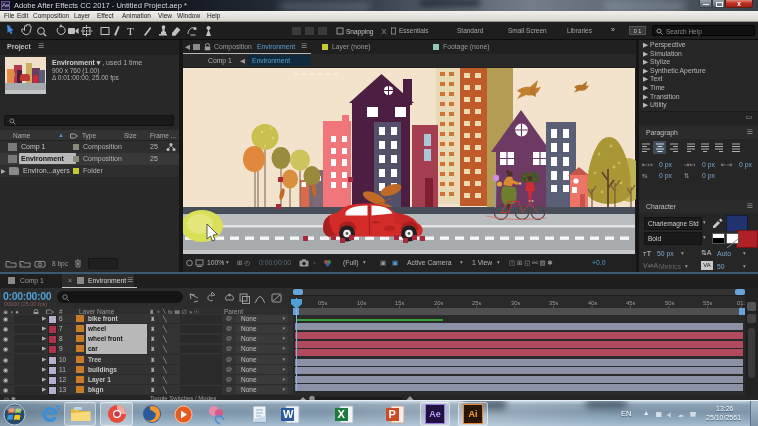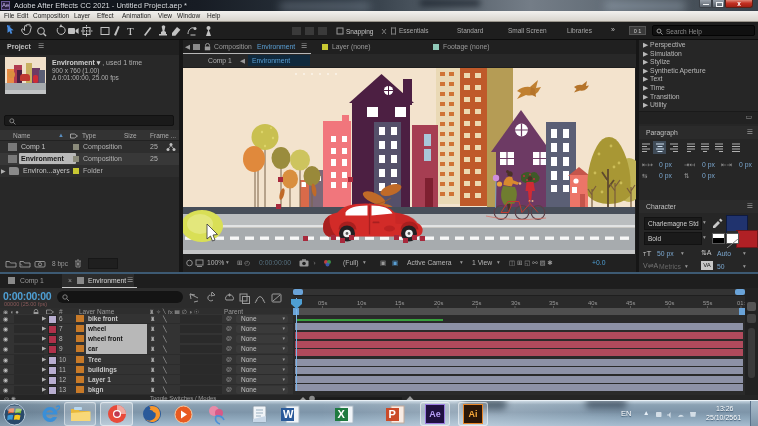--- a/index.html
+++ b/index.html
@@ -8,21 +8,21 @@
 .t{white-space:nowrap;}
 </style>
 </head>
 <body>
 
 <div class="abs" style="left:0;top:0;width:758px;height:11px;background:linear-gradient(90deg,#0d1016 0%,#171c24 26%,#2e3842 46%,#59636d 60%,#747d87 70%,#636d77 80%,#49525b 90%,#39424b 100%);overflow:hidden;">
   <div class="abs" style="left:280px;top:2px;width:90px;height:9px;background:rgba(160,175,190,0.35);filter:blur(4px);"></div>
   <div class="abs" style="left:420px;top:0px;width:60px;height:6px;background:rgba(20,28,36,0.8);filter:blur(3px);"></div>
   <div class="abs" style="left:605px;top:1px;width:80px;height:10px;background:rgba(170,185,200,0.4);filter:blur(4px);"></div>
   <div class="abs" style="left:1px;top:1px;width:9px;height:9px;background:#2a2040;border:1px solid #6a5a9a;box-sizing:border-box;color:#cbbcf0;font-size:6px;line-height:7px;text-align:center;">Ae</div>
-  <div class="abs t" style="left:14px;top:1px;font-size:7.5px;color:#d9dde2;text-shadow:0 1px 2px #000;">Adobe After Effects CC 2021 - Untitled Project.aep *</div>
+  <div class="abs t" style="left:14px;top:1px;font-size:7.5px;color:#d9dde2;text-shadow:0 1px 2px #000;">Adobe After Effects CC 2017 - Untitled Project.aep *</div>
 
   <div class="abs" style="left:699px;top:0;width:13px;height:8px;background:linear-gradient(#99a1ab,#5a626c);border:1px solid #3a3f46;border-top:none;border-radius:0 0 2px 2px;box-sizing:border-box;">
     <div class="abs" style="left:3px;top:4px;width:6px;height:1px;background:#f0f2f4;"></div>
   </div>
   <div class="abs" style="left:712px;top:0;width:13px;height:8px;background:linear-gradient(#99a1ab,#5a626c);border:1px solid #3a3f46;border-top:none;box-sizing:border-box;">
     <div class="abs" style="left:3px;top:2px;width:5px;height:3px;border:1px solid #f0f2f4;"></div>
   </div>
   <div class="abs" style="left:725px;top:0;width:28px;height:8px;background:linear-gradient(#e08a7a,#c33022 45%,#a02013);border:1px solid #5a2018;border-top:none;border-radius:0 0 3px 2px;box-sizing:border-box;color:#fff;font-size:6.5px;font-weight:bold;text-align:center;line-height:7px;">x</div>
 </div>
 

